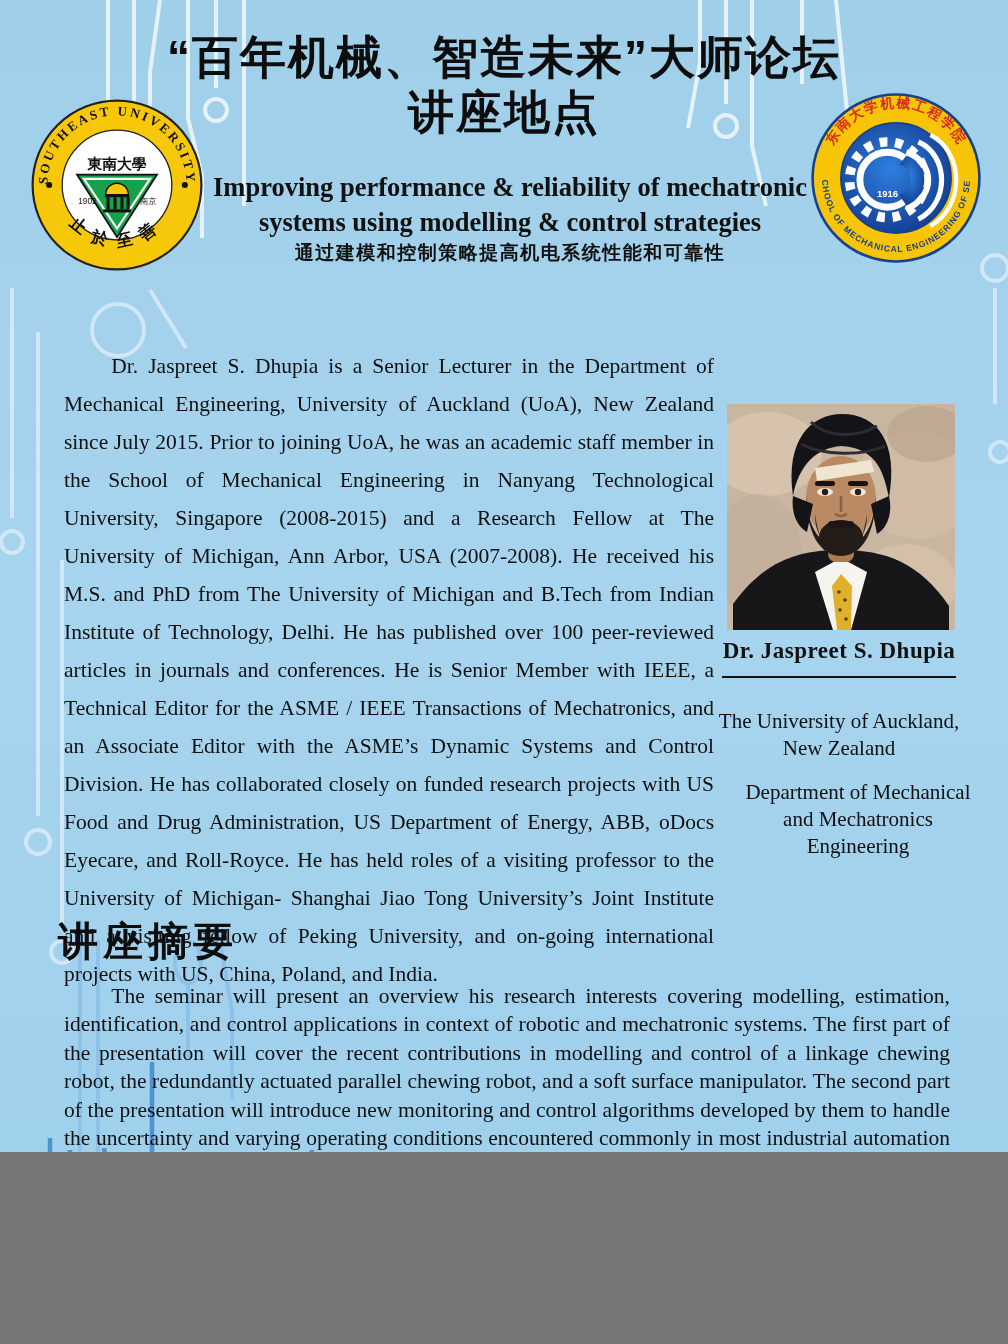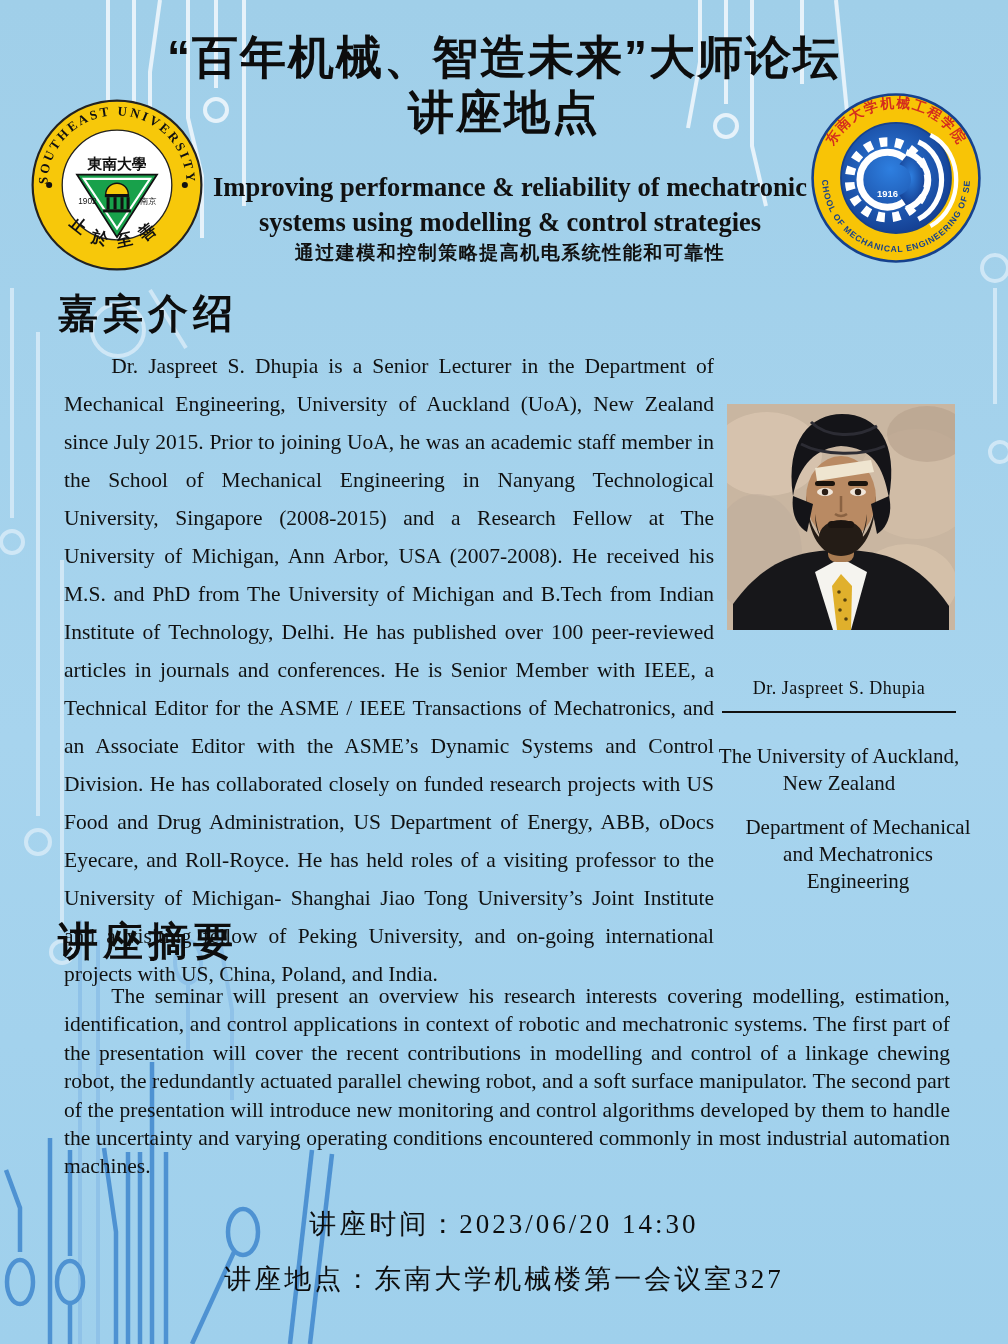--- a/index.html
+++ b/index.html
@@ -1,17 +1,17 @@
 <!DOCTYPE html>
 <html><head>
 <meta charset="utf-8">
 <style>
   html,body{margin:0;padding:0;background:#777;}
   .poster{
-    position:relative;width:1008px;height:1344px;overflow:hidden;
+    position:relative;width:1008px;height:1152px;overflow:hidden;
     background:linear-gradient(180deg,#a0cfe9 0%,#a7d4ee 55%,#9fd0ec 100%);
     font-family:"Liberation Serif",serif;color:#111;
   }
   .bg-svg{position:absolute;inset:0;width:1008px;height:1344px;}
   .cn-title{
     position:absolute;top:30px;left:0;right:0;text-align:center;
     font-family:"Liberation Sans",sans-serif;font-weight:bold;
     font-size:46px;line-height:1.2;letter-spacing:2px;color:#0d0d0d;
   }
   .logo{position:absolute;}
@@ -29,21 +29,21 @@
   }
   .heading-guest{top:286px;}
   .heading-abstract{top:914px;}
   .bio{
     position:absolute;left:64px;top:347px;width:650px;
     font-size:21.5px;line-height:38px;text-align:justify;text-indent:2.2em;
   }
   .photo-wrap{position:absolute;left:727px;top:404px;width:228px;height:226px;}
   .photo-wrap svg{display:block;width:100%;height:100%;}
   .caption{position:absolute;left:706px;top:638px;width:266px;text-align:center;}
-  .caption .name{font-weight:normal;font-size:18px;letter-spacing:.5px;margin-top:40px;}
+  .caption .name{font-weight:bold;font-size:23px;letter-spacing:.5px;}
   .caption .rule{width:234px;height:0;border-top:2px solid #111;margin:12px auto 0 auto;}
   .caption .aff1{font-size:21px;line-height:1.3;margin-top:30px;}
   .caption .aff2{font-size:21px;line-height:1.3;margin-top:16px;margin-left:38px;}
   .abstract{
     position:absolute;left:64px;top:982px;width:886px;
     font-size:21.5px;line-height:28.4px;text-align:justify;text-indent:2.2em;
   }
   .footer{
     position:absolute;top:1198px;left:0;right:0;text-align:center;
   }
@@ -176,21 +176,20 @@
       </text>
     </svg>
   </div>
 
   <div class="subtitle">
     <div class="en">Improving performance &amp; reliability of mechatronic</div>
     <div class="en">systems using modelling &amp; control strategies</div>
     <div class="zh">通过建模和控制策略提高机电系统性能和可靠性</div>
   </div>
 
-  <div class="section-heading heading-guest">嘉宾介绍</div>
   <div class="bio">Dr. Jaspreet S. Dhupia is a Senior Lecturer in the Department of Mechanical Engineering, University of Auckland (UoA), New Zealand since July 2015. Prior to joining UoA, he was an academic staff member in the School of Mechanical Engineering in Nanyang Technological University, Singapore (2008-2015) and a Research Fellow at The University of Michigan, Ann Arbor, USA (2007-2008). He received his M.S. and PhD from The University of Michigan and B.Tech from Indian Institute of Technology, Delhi. He has published over 100 peer-reviewed articles in journals and conferences. He is Senior Member with IEEE, a Technical Editor for the ASME / IEEE Transactions of Mechatronics, and an Associate Editor with the ASME’s Dynamic Systems and Control Division. He has collaborated closely on funded research projects with US Food and Drug Administration, US Department of Energy, ABB, oDocs Eyecare, and Roll-Royce. He has held roles of a visiting professor to the University of Michigan- Shanghai Jiao Tong University’s Joint Institute and a visiting fellow of Peking University, and on-going international projects with US, China, Poland, and India.</div>
 
   <div class="photo-wrap">
     <svg viewBox="0 0 228 226">
       <rect width="228" height="226" fill="#c9b6a1"></rect>
       <ellipse cx="40" cy="50" rx="55" ry="42" fill="#d9c6b0" opacity="0.8"></ellipse>
       <ellipse cx="190" cy="80" rx="60" ry="55" fill="#d3bfa8" opacity="0.7"></ellipse>
       <ellipse cx="200" cy="30" rx="40" ry="28" fill="#b5a08c" opacity="0.6"></ellipse>
       <ellipse cx="30" cy="150" rx="45" ry="60" fill="#bfae9c" opacity="0.6"></ellipse>
       <ellipse cx="180" cy="180" rx="50" ry="40" fill="#d8c4ad" opacity="0.7"></ellipse>

